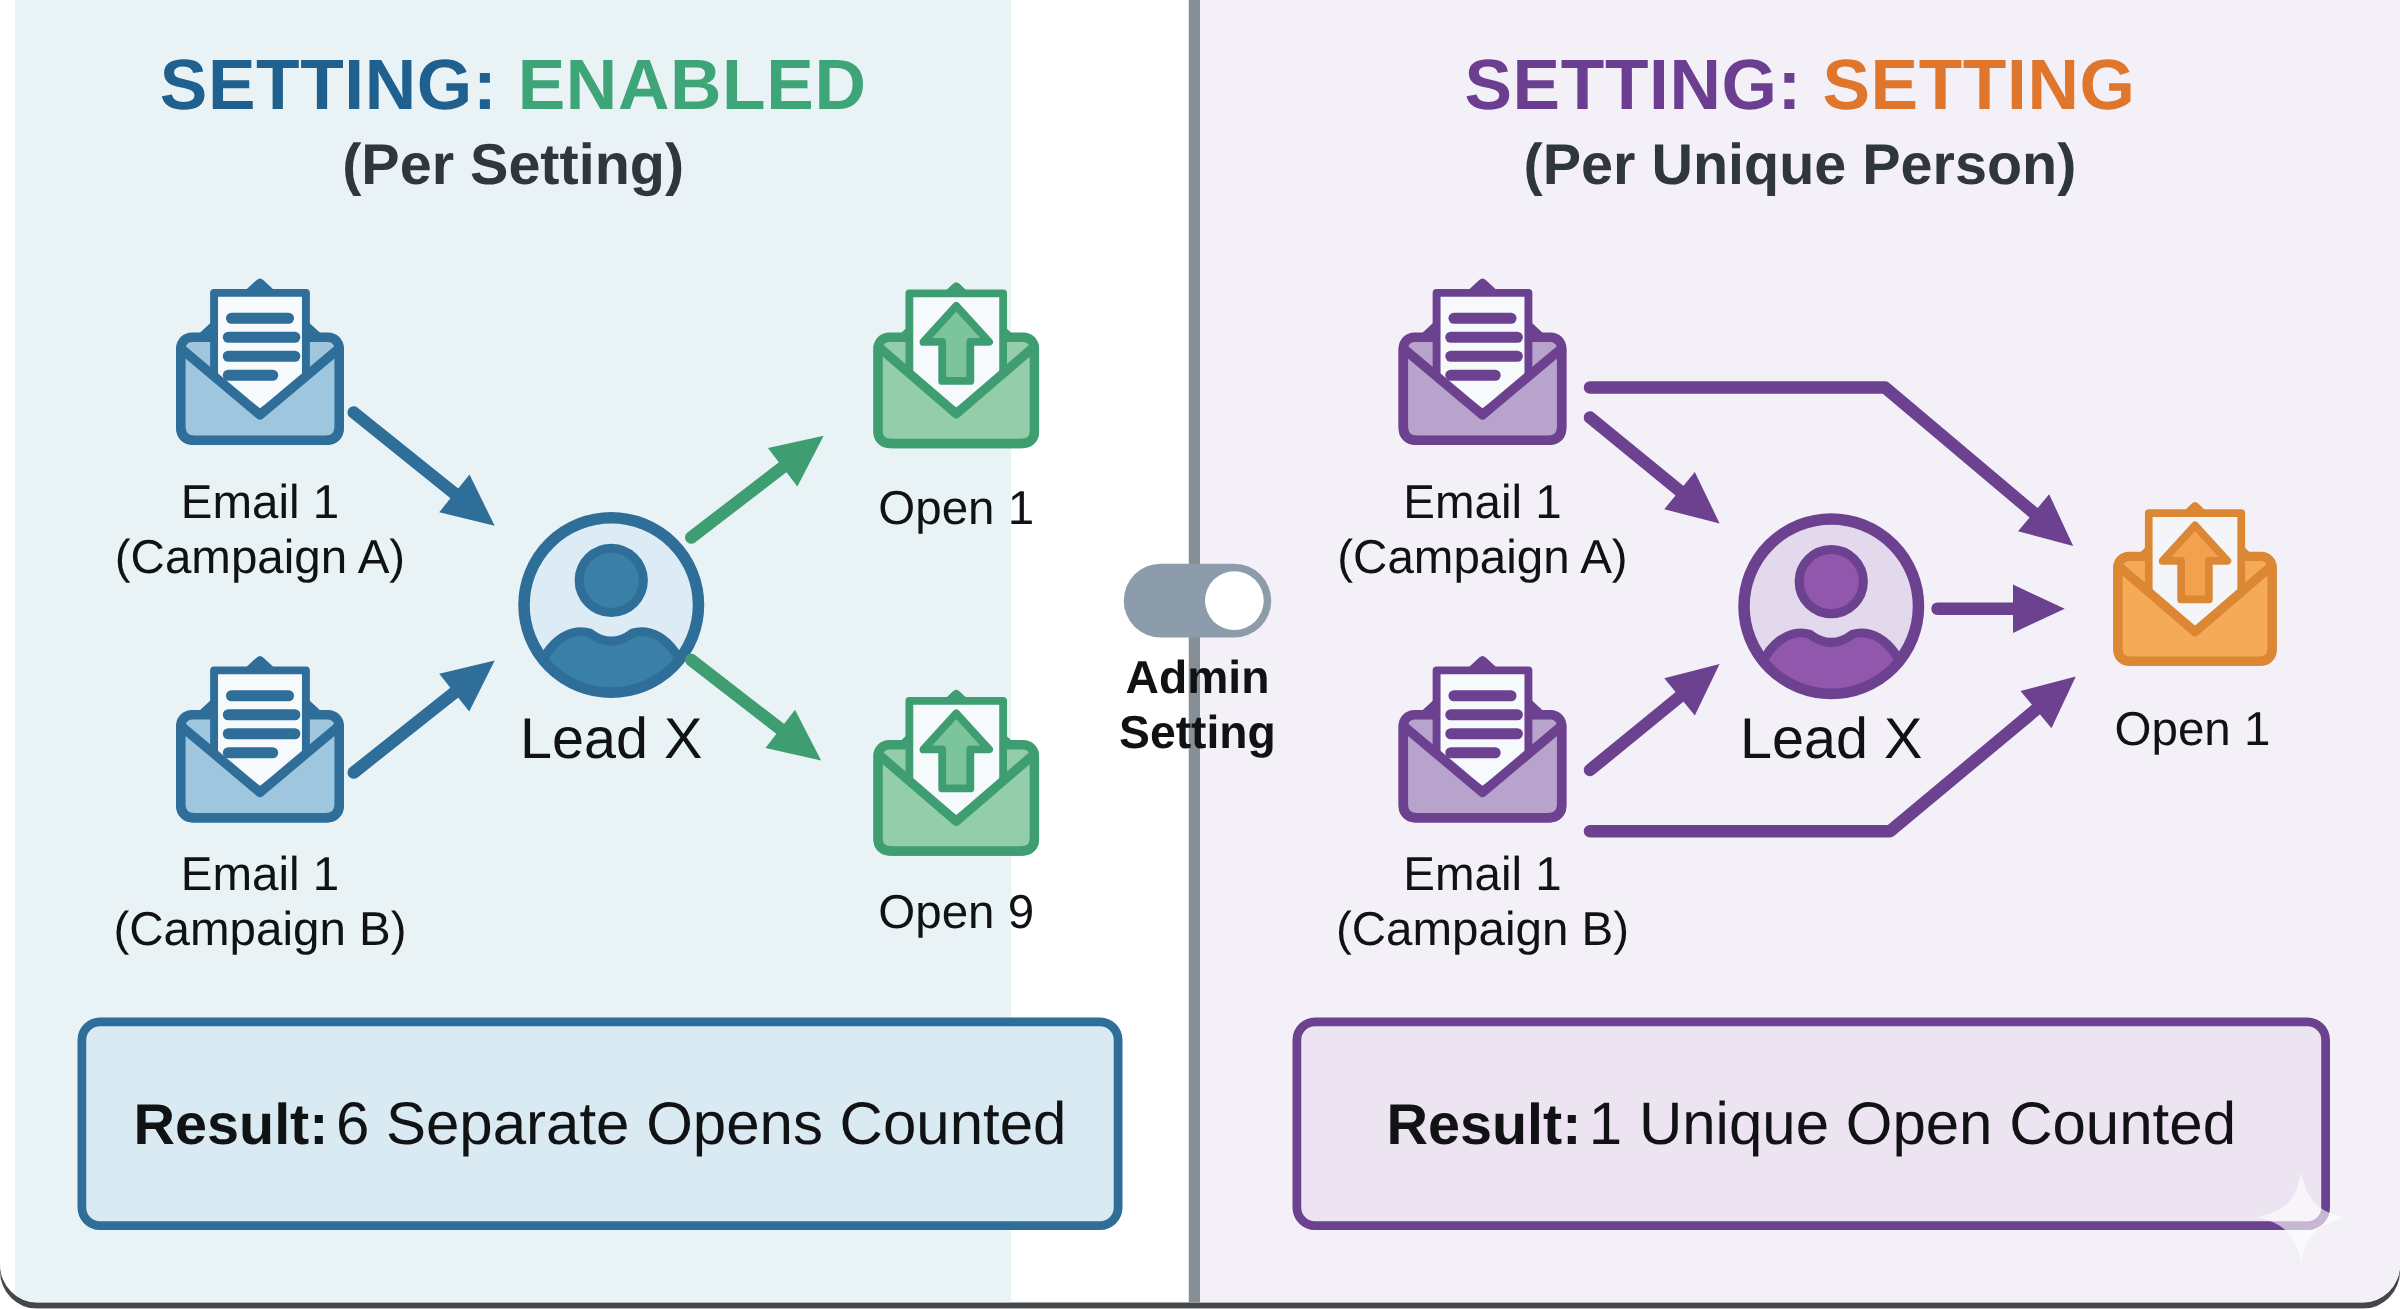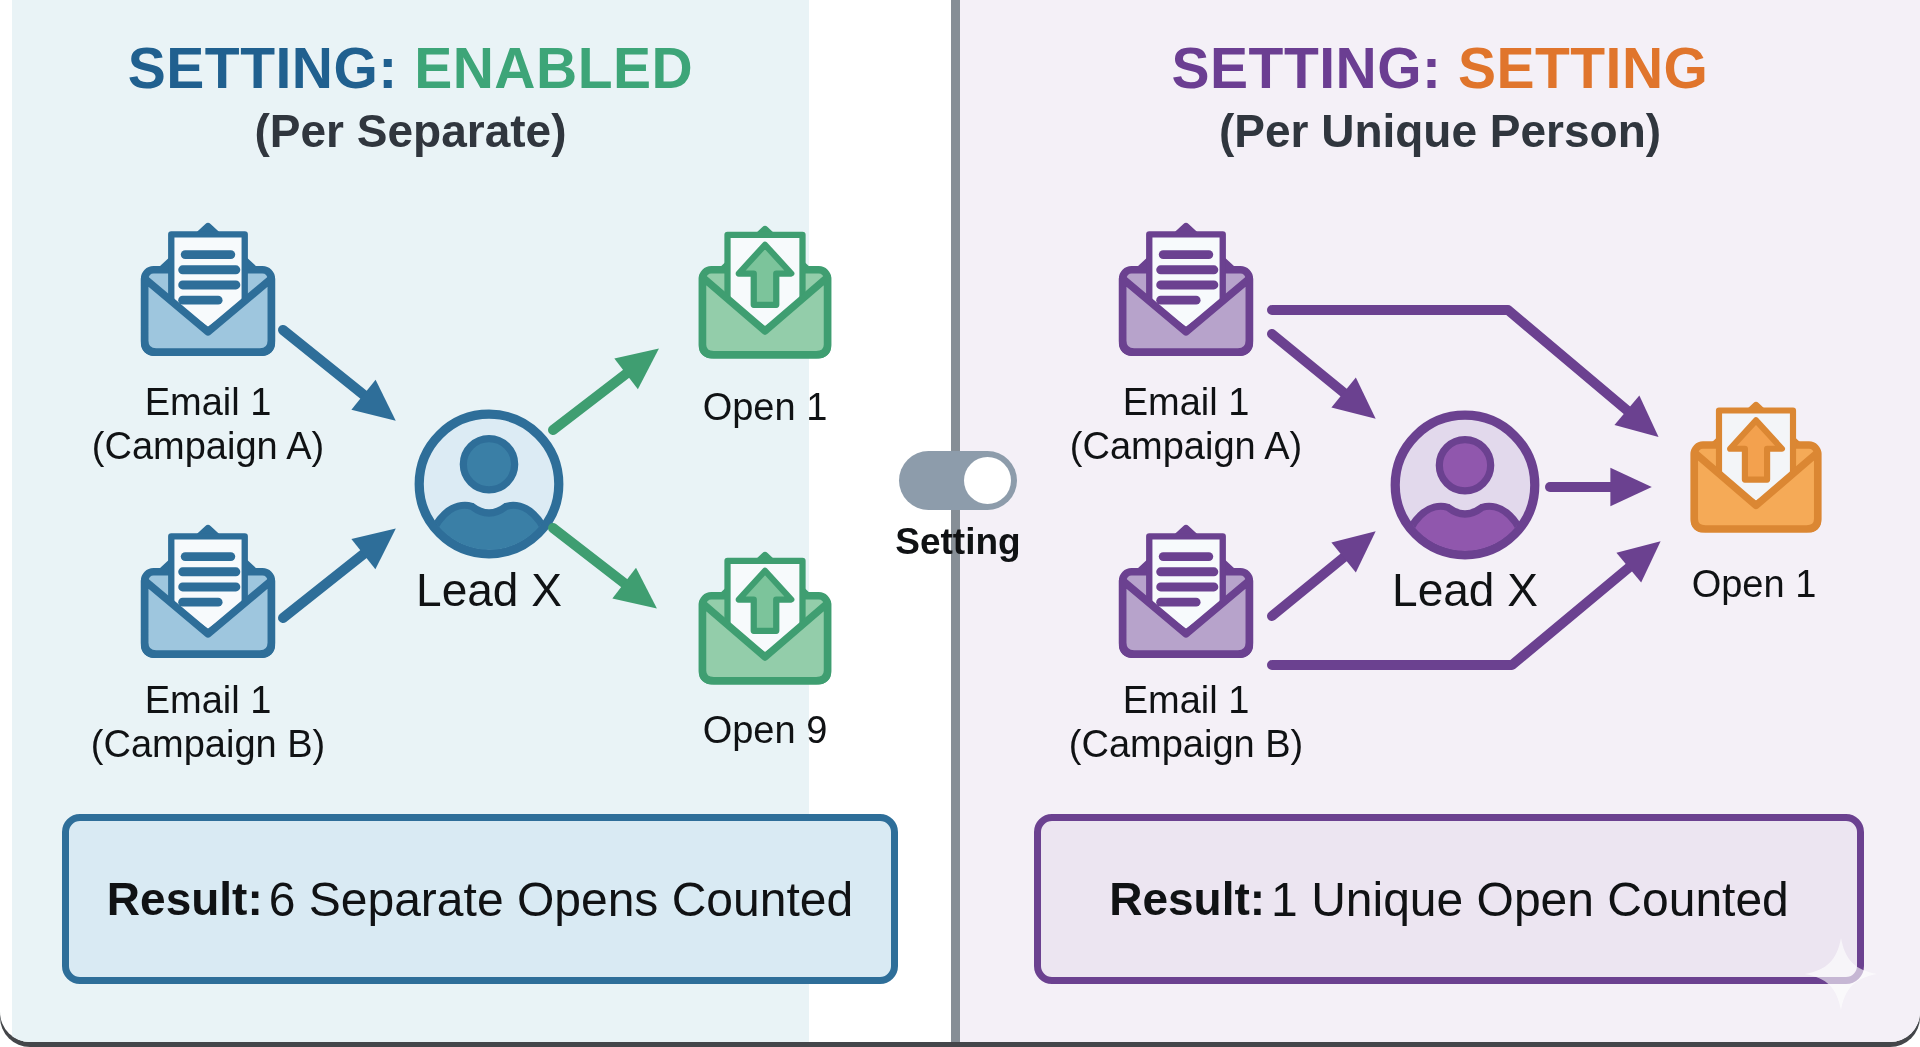--- a/index.html
+++ b/index.html
@@ -101,21 +101,21 @@
 </svg>
 
 <div class="stage">
   <div class="card">
 
     <div class="panel panel-left">
       <div class="panel-title">
         <span class="left-title-label">SETTING:</span>
         <span class="left-title-value">ENABLED</span>
       </div>
-      <div class="subtitle">(Per Separate)</div>
+      <div class="subtitle">(Per Setting)</div>
 
       <svg class="icon-box env-blue" style="left:120px;top:210px" width="152" height="155">
           <use href="#sym-letter"></use>
         </svg>
       <div class="node-label" style="left:26px;top:380px">
         <span style="display:block">Email 1</span>
         <span style="display:block">(Campaign A)</span>
       </div>
 
       <svg class="icon-box env-blue" style="left:120px;top:512px" width="152" height="155">
@@ -212,17 +212,18 @@
       <line class="arrow-line st-purple" x1="1272" y1="616" x2="1365" y2="540" marker-end="url(#mk-purple)"></line>
       <polyline class="arrow-line st-purple" points="1272,665 1512,665 1650,550" marker-end="url(#mk-purple)"></polyline>
       <line class="arrow-line st-purple" x1="1550" y1="487" x2="1638" y2="487" marker-end="url(#mk-purple)"></line>
     </svg>
 
     <div class="divider-line"></div>
     <div class="toggle">
       <div class="knob"></div>
     </div>
     <div class="admin-label">
+      <span style="display:block">Admin</span>
       <span style="display:block">Setting</span>
     </div>
 
   </div>
 </div>
 
 </body></html>

